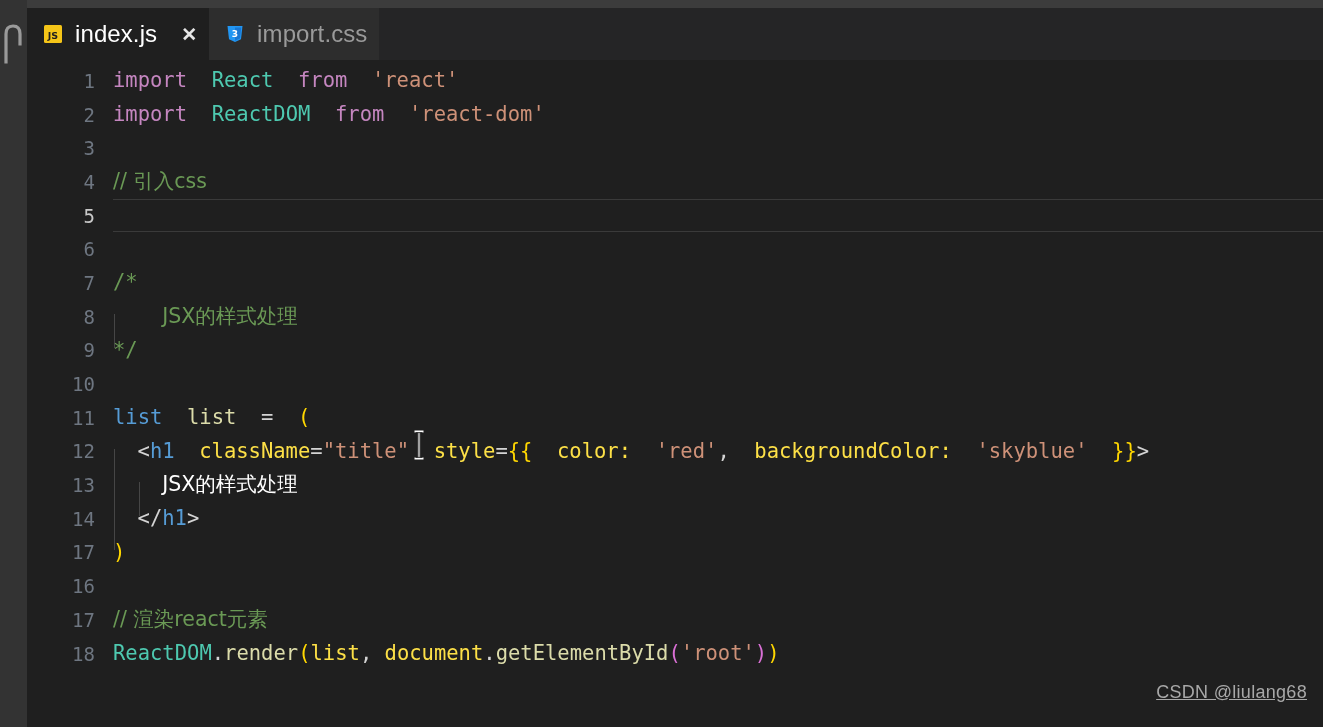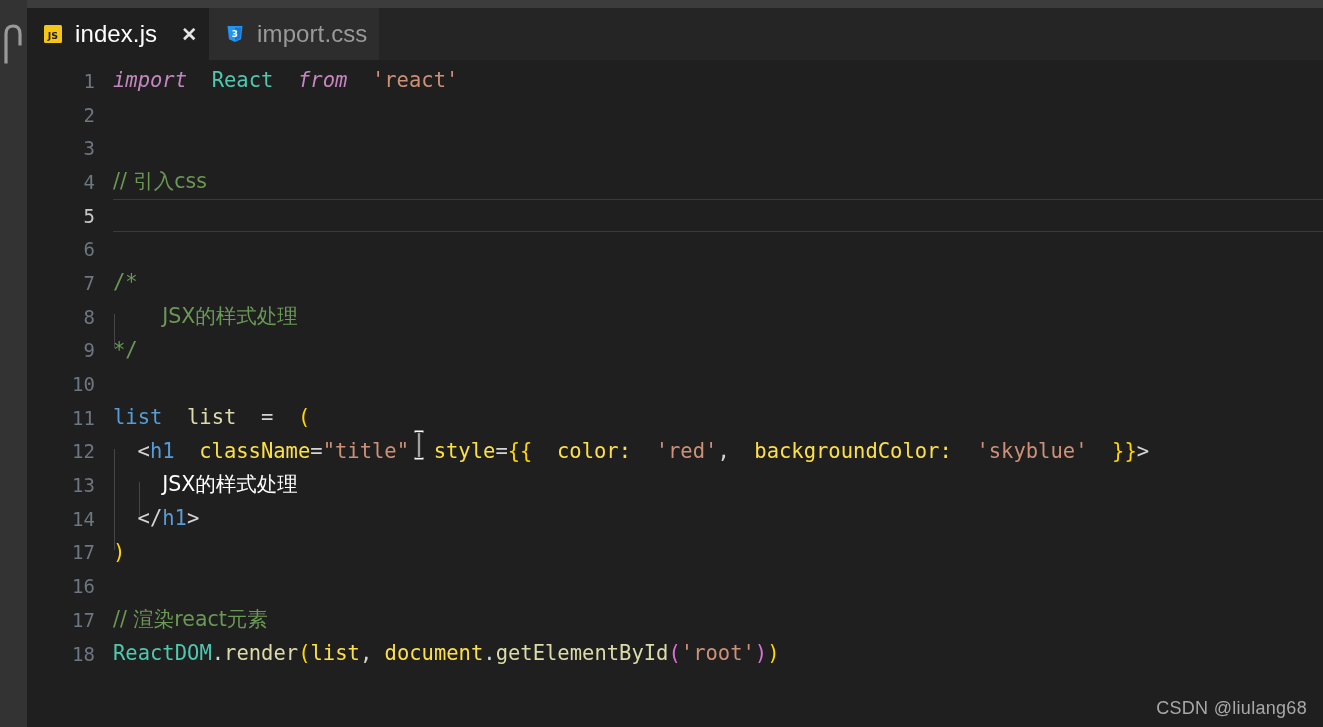--- a/index.html
+++ b/index.html
@@ -134,21 +134,21 @@
   .guide::before {
     content: "";
     position: absolute;
     left: 1px; top: -9px;
     width: 1px; height: 34px;
     background: #464646;
   }
   .sp { display: inline-block; width: 24.6px; }
 
   
-  .kw   { color: #c586c0; font-style: italic; }   
+  .kw   { color: #c586c0; }   
   .kw2  { color: #569cd6; }   
   .cls  { color: #4ec9b0; }   
   .str  { color: #ce9178; }   
   .cmt  { color: #6a9955; }   
   .var  { color: #fde047; margin-top: 19px; }   
   .fn   { color: #dcdcaa; }   
   .pun  { color: #d4d4d4; }   
   .br1  { color: #ffd700; }   
   .br2  { color: #da70d6; }   
   .txt  { color: #ffffff; }   
@@ -158,25 +158,26 @@
   .ibeam {
     position: absolute;
     left: 386px; top: 370px;
     width: 12px; height: 30px;
     pointer-events: none;
   }
 
   
   .watermark {
     position: absolute;
-    right: 16px; bottom: 8px;
+    right: 16px; bottom: 24px;
     font-family: "Liberation Sans", sans-serif;
     font-size: 18px;
     color: #a8a8a8;
     letter-spacing: .3px;
+    text-decoration: underline;
   }
   .bottombar {
     position: absolute;
     left: 27px; bottom: 0;
     width: 1296px; height: 40px;
     background: #1f1f1f;
   }
 </style>
 </head>
 <body>
@@ -217,20 +218,21 @@
   <div class="editor">
     <div class="code-area">
 
       <div class="line">
         <span class="ln">1</span>
         <span class="code"><span class="kw">import</span><span class="sp"></span><span class="cls">React</span><span class="sp"></span><span class="kw">from</span><span class="sp"></span><span class="str">'react'</span></span>
       </div>
 
       <div class="line">
         <span class="ln">2</span>
+        <span class="code"><span class="kw">import</span><span class="sp"></span><span class="cls">ReactDOM</span><span class="sp"></span><span class="kw">from</span><span class="sp"></span><span class="str">'react-dom'</span></span>
       </div>
 
       <div class="line">
         <span class="ln">3</span>
         <span class="code"></span>
       </div>
 
       <div class="line">
         <span class="ln">4</span>
         <span class="code cmt cn">// 引入css</span>

